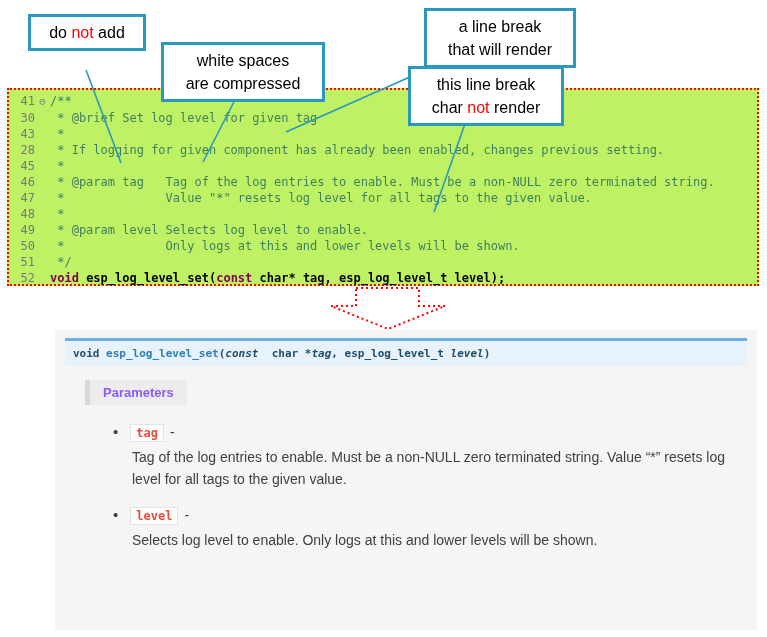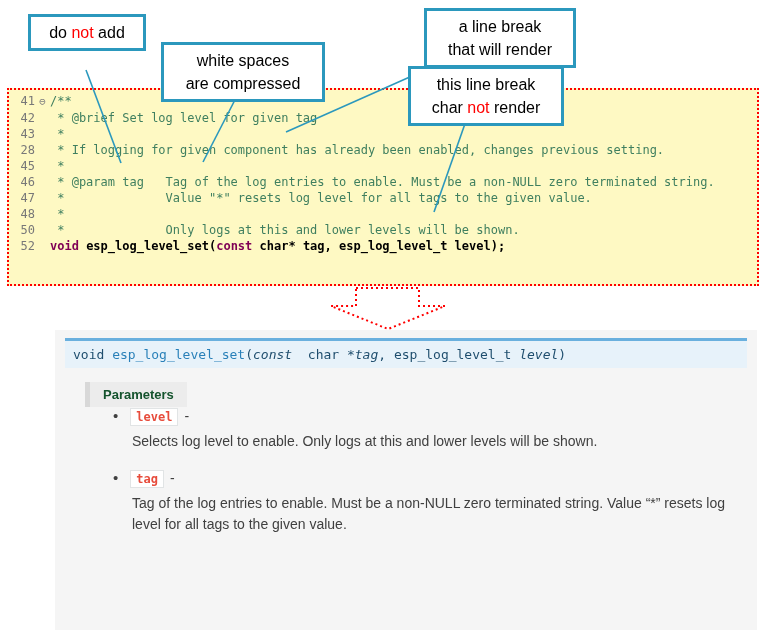--- a/index.html
+++ b/index.html
@@ -18,47 +18,47 @@
     text-align:center; font-size:16px; line-height:1.45; padding:4px 16px; z-index:6;
   }
   #callout-1 { left:28px;  top:14px; width:118px; }
   #callout-2 { left:161px; top:42px; width:164px; }
   #callout-3 { left:424px; top:8px;  width:152px; }
   #callout-4 { left:408px; top:66px; width:156px; }
   .red { color:var(--red); }
   
   .code-panel {
     position:absolute; left:7px; top:88px; width:752px; height:198px;
-    border:2px dotted var(--red); background:#fef9c3; z-index:1;
+    border:2px dotted var(--red); background:#bef264; z-index:1;
     font-family:"DejaVu Sans Mono", monospace; font-size:12px; line-height:16px;
     padding:3px 0 0 4px;
   }
   .code-line { white-space:pre; }
   .ln   { display:inline-block; width:22px; text-align:right; color:var(--linenum); }
   .fold { display:inline-block; width:15px; text-align:center; color:#808080; font-size:11px; }
   .ct   { color:var(--comment); }
   .decl { color:#000; font-weight:bold; }
   .kw   { color:var(--keyword); font-weight:bold; }
   
   .doc-panel {
     position:absolute; left:55px; top:330px; width:702px; height:300px;
     background:var(--docbg); color:var(--doctext); font-size:14px; z-index:1;
   }
   .sig {
     margin:8px 10px 0 10px; background:var(--sigbg); border-top:3px solid var(--sigborder);
-    padding:6px 8px; font-family:"DejaVu Sans Mono", monospace; font-size:13px;
-    font-weight:normal; color:var(--sigtext); white-space:pre;
+    padding:6px 8px; font-family:"DejaVu Sans Mono", monospace; font-size:11px;
+    font-weight:bold; color:var(--sigtext); white-space:pre;
   }
   .sig-name { color:var(--signame); }
   .it { font-style:italic; }
   .doc-body { padding:14px 20px 0 30px; }
   .doc-body p { margin-bottom:17px; line-height:1.5; }
   .params-label {
     display:inline-block; background:var(--paramsbg); border-left:5px solid var(--paramsborder);
-    padding:5px 13px; font-weight:bold; color:#14532d; font-size:13px; 
+    padding:5px 13px; font-weight:bold; color:#8b5cf6; font-size:13px; margin-bottom:18px;
   }
   .param-item { margin-left:28px; margin-bottom:16px; }
   .param-head { margin-bottom:7px; }
   .bullet { font-size:15px; margin-right:12px; }
   .literal {
     font-family:"DejaVu Sans Mono", monospace; font-size:12px; font-weight:bold;
     color:var(--literal); background:#fff; border:1px solid var(--literalborder); padding:1px 5px;
   }
   .dash { margin-left:6px; }
   .param-desc { margin-left:19px; line-height:1.55; max-width:610px; }
@@ -85,37 +85,39 @@
   <div>a line break</div>
   <div>that will render</div>
 </div>
 <div class="callout" id="callout-4">
   <div>this line break</div>
   <div><span>char </span><span class="red">not</span><span> render</span></div>
 </div>
 
 <div class="code-panel">
   <div class="code-line"><span class="ln">41</span><span class="fold">⊖</span><span class="ct">/**</span></div>
-  <div class="code-line"><span class="ln">42</span><span class="fold"></span><span class="ct"> * @brief Set log level for given tag</span></div>
+  <div class="code-line"><span class="ln">30</span><span class="fold"></span><span class="ct"> * @brief Set log level for given tag</span></div>
   <div class="code-line"><span class="ln">43</span><span class="fold"></span><span class="ct"> *</span></div>
   <div class="code-line"><span class="ln">28</span><span class="fold"></span><span class="ct"> * If logging for given component has already been enabled, changes previous setting.</span></div>
   <div class="code-line"><span class="ln">45</span><span class="fold"></span><span class="ct"> *</span></div>
   <div class="code-line"><span class="ln">46</span><span class="fold"></span><span class="ct"> * @param tag   Tag of the log entries to enable. Must be a non-NULL zero terminated string.</span></div>
   <div class="code-line"><span class="ln">47</span><span class="fold"></span><span class="ct"> *              Value "*" resets log level for all tags to the given value.</span></div>
   <div class="code-line"><span class="ln">48</span><span class="fold"></span><span class="ct"> *</span></div>
+  <div class="code-line"><span class="ln">49</span><span class="fold"></span><span class="ct"> * @param level Selects log level to enable.</span></div>
   <div class="code-line"><span class="ln">50</span><span class="fold"></span><span class="ct"> *              Only logs at this and lower levels will be shown.</span></div>
+  <div class="code-line"><span class="ln">51</span><span class="fold"></span><span class="ct"> */</span></div>
   <div class="code-line"><span class="ln">52</span><span class="fold"></span><span class="decl"><span class="kw">void</span><span> esp_log_level_set(</span><span class="kw">const</span><span> char* tag, esp_log_level_t level);</span></span></div>
 </div>
 
 <div class="doc-panel">
   <div class="sig"><span>void</span><span class="sig-name"> esp_log_level_set</span><span>(</span><span class="it">const</span><span>  char *</span><span class="it">tag</span><span>, esp_log_level_t </span><span class="it">level</span><span>)</span></div>
   <div class="doc-body">
     <div class="params-label">Parameters</div>
     <div class="param-item">
+      <div class="param-head"><span class="bullet">•</span><span class="literal">tag</span><span class="dash">-</span></div>
+      <div class="param-desc">Tag of the log entries to enable. Must be a non-NULL zero terminated string. Value “*” resets log level for all tags to the given value.</div>
+    </div>
+    <div class="param-item">
       <div class="param-head"><span class="bullet">•</span><span class="literal">level</span><span class="dash">-</span></div>
       <div class="param-desc">Selects log level to enable. Only logs at this and lower levels will be shown.</div>
-    </div>
-    <div class="param-item">
-      <div class="param-head"><span class="bullet">•</span><span class="literal">tag</span><span class="dash">-</span></div>
-      <div class="param-desc">Tag of the log entries to enable. Must be a non-NULL zero terminated string. Value “*” resets log level for all tags to the given value.</div>
     </div>
   </div>
 </div>
 
 </body></html>

